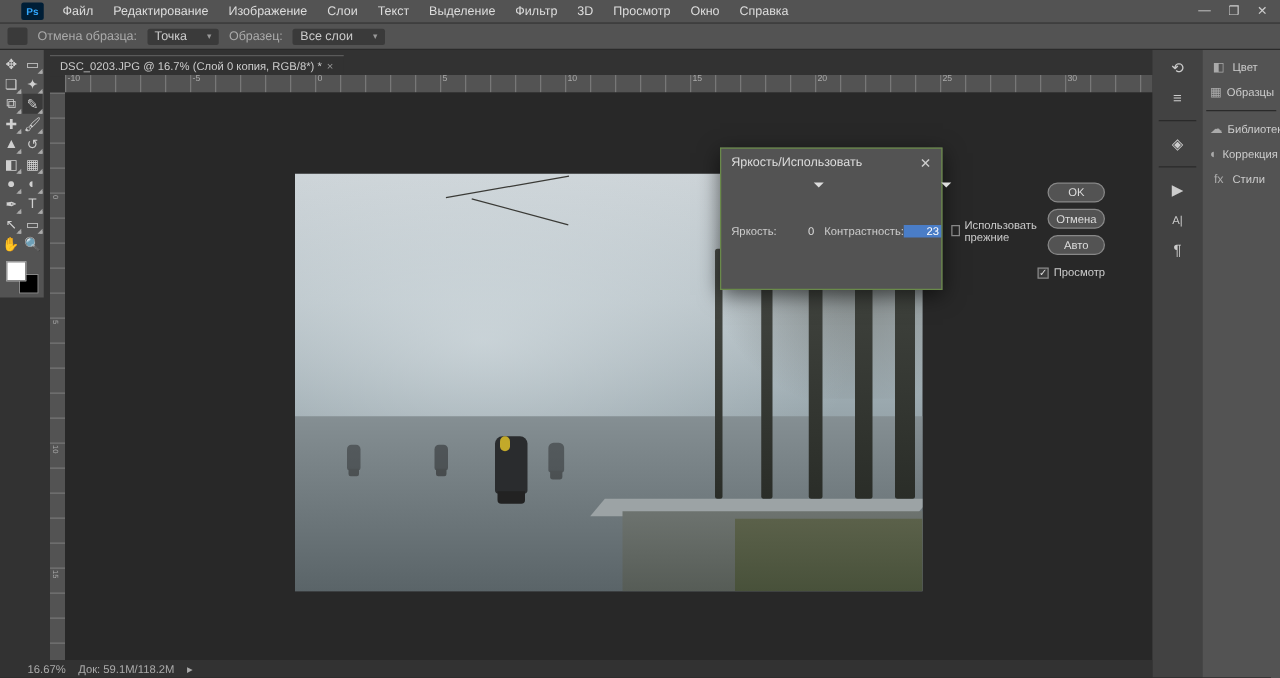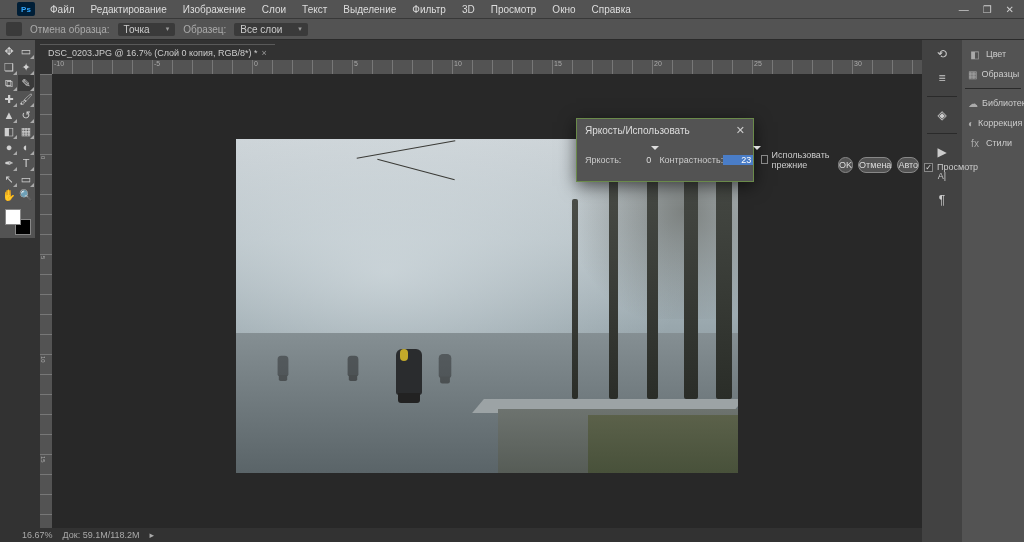--- a/index.html
+++ b/index.html
@@ -76,21 +76,21 @@
   .rightpanels { position: absolute; top: 40px; right: 0; width: 62px; bottom: 0; background: #535353; display: flex; flex-direction: column; padding-top: 4px; }
   .panel-tab { display: flex; align-items: center; gap: 4px; padding: 4px 6px; font-size: 9px; color: #ccc; cursor: pointer; }
   .panel-tab .pico { width: 14px; height: 12px; display: flex; align-items: center; justify-content: center; font-size: 10px; color: #aaa; }
   
   
   .dialog { position: absolute; top: 118px; left: 576px; width: 178px; background: #535353; border: 1px solid #6a8a4a; box-shadow: 0 4px 16px rgba(0,0,0,0.6); }
   .dlg-title { display: flex; align-items: center; justify-content: space-between; padding: 5px 8px; font-size: 10px; color: #ddd; }
   .dlg-close { cursor: pointer; font-size: 11px; color: #ccc; }
   .dlg-body { display: flex; padding: 4px 8px 8px 8px; gap: 6px; }
   .dlg-left { flex: 1; display: flex; gap: 4px; }
-  .dlg-right { width: 46px; display: flex; flex-direction: row; gap: 5px; margin-top: 11px; }
+  .dlg-right { width: 46px; display: flex; flex-direction: column; gap: 5px; }
   .dlg-row { display: flex; align-items: center; justify-content: space-between; font-size: 9px; color: #ccc; }
   .dlg-val { width: 30px; background: transparent; color: #ddd; text-align: right; border: none; font-size: 9px; }
   .dlg-val.sel { background: #4a7dc7; color: #fff; padding: 0 2px; }
   .slider { height: 8px; border-top: 1px solid #3a3a3a; position: relative; margin-bottom: 2px; }
   .slider-thumb { position: absolute; top: -1px; width: 0; height: 0; border: 4px solid transparent; border-top-color: #ddd; transform: translateX(-50%); }
   .dlg-btn { background: #535353; border: 1px solid #888; border-radius: 10px; padding: 2px 0; font-size: 9px; color: #ddd; text-align: center; cursor: pointer; }
   .dlg-check { display: flex; align-items: center; gap: 4px; font-size: 9px; color: #ccc; }
   .chk { width: 9px; height: 9px; border: 1px solid #888; display: inline-flex; align-items: center; justify-content: center; font-size: 8px; }
   .chk.on { background: #3a3a3a; }
   .chk.on::after { content: "✓"; color: #ddd; }

